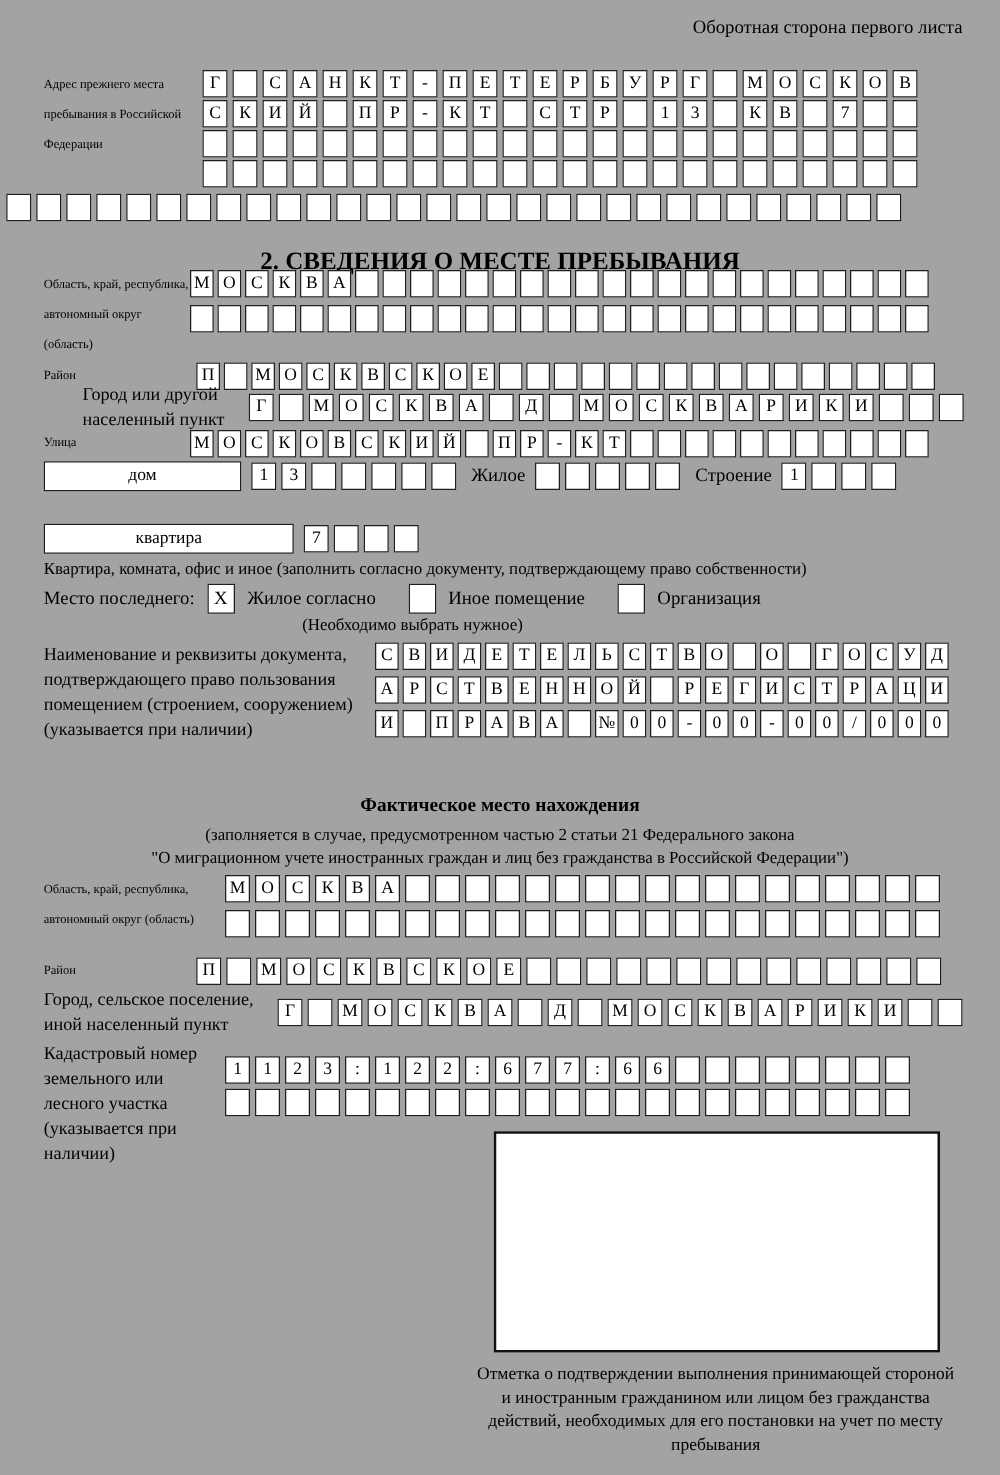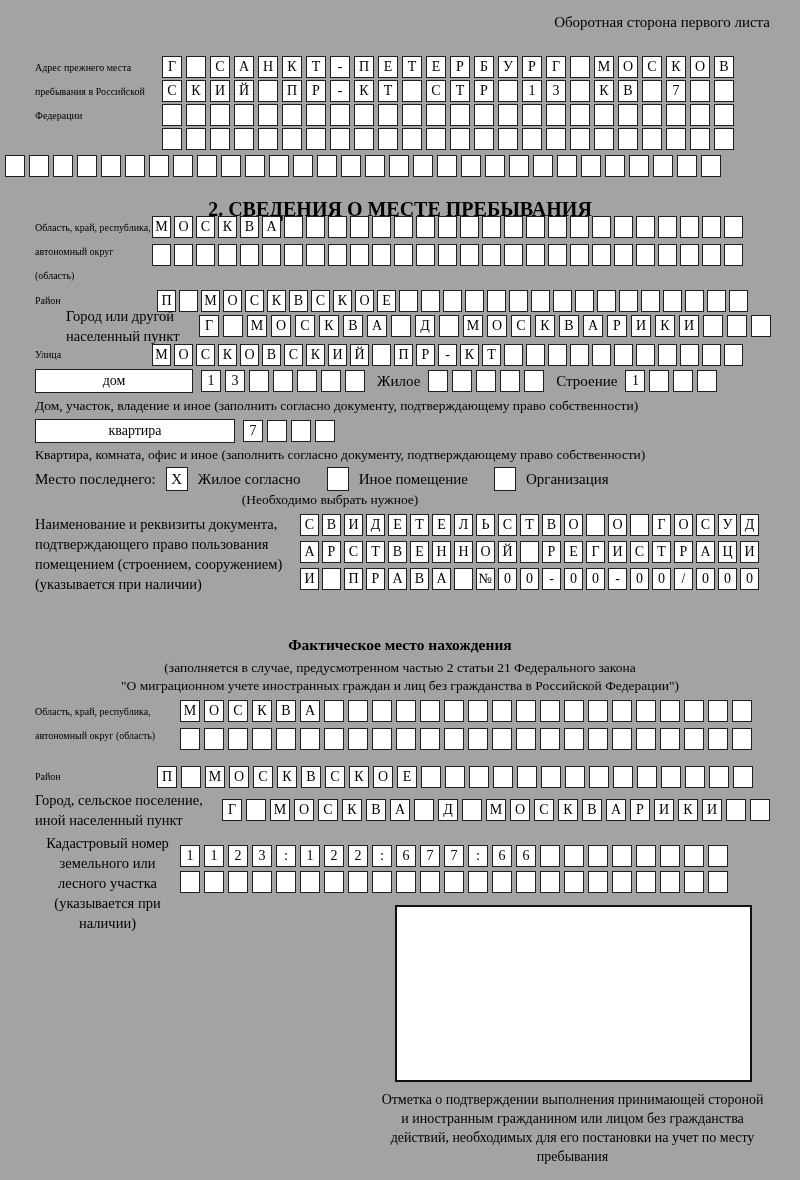--- a/index.html
+++ b/index.html
@@ -384,21 +384,20 @@
         <div class="cell"></div>
       </div>
     <span class="inline-lbl">Строение</span>
     <div class="cellrow">
         <div class="cell">1</div>
         <div class="cell"></div>
         <div class="cell"></div>
         <div class="cell"></div>
       </div>
   </div>
-  <div class="abs cap2" style="top:398px; left:35px;">Дом, участок, владение и иное (заполнить согласно документу, подтверждающему право собственности)</div>
 
   <div class="abs fieldrow-c" style="top:419px; left:35px;">
     <div class="widebox" style="width:200px; margin-right:8px;">квартира</div>
     <div class="cellrow">
         <div class="cell">7</div>
         <div class="cell"></div>
         <div class="cell"></div>
         <div class="cell"></div>
       </div>
   </div>
@@ -606,21 +605,21 @@
         <div class="cell">Р</div>
         <div class="cell">И</div>
         <div class="cell">К</div>
         <div class="cell">И</div>
         <div class="cell"></div>
         <div class="cell"></div>
       </div>
   </div>
 
   <div class="abs fieldblock" style="top:833px; left:35px;">
-    <div class="lbl2" style="width:145px;text-align:center;">Кадастровый номер земельного или лесного участка (указывается при наличии)</div>
+    <div class="lbl2" style="width:145px;">Кадастровый номер земельного или лесного участка (указывается при наличии)</div>
     <div class="rows" style="margin-top:12px;">
       <div class="cellrow" style="margin-bottom:4px;">
           <div class="cell">1</div>
           <div class="cell">1</div>
           <div class="cell">2</div>
           <div class="cell">3</div>
           <div class="cell">:</div>
           <div class="cell">1</div>
           <div class="cell">2</div>
           <div class="cell">2</div>

